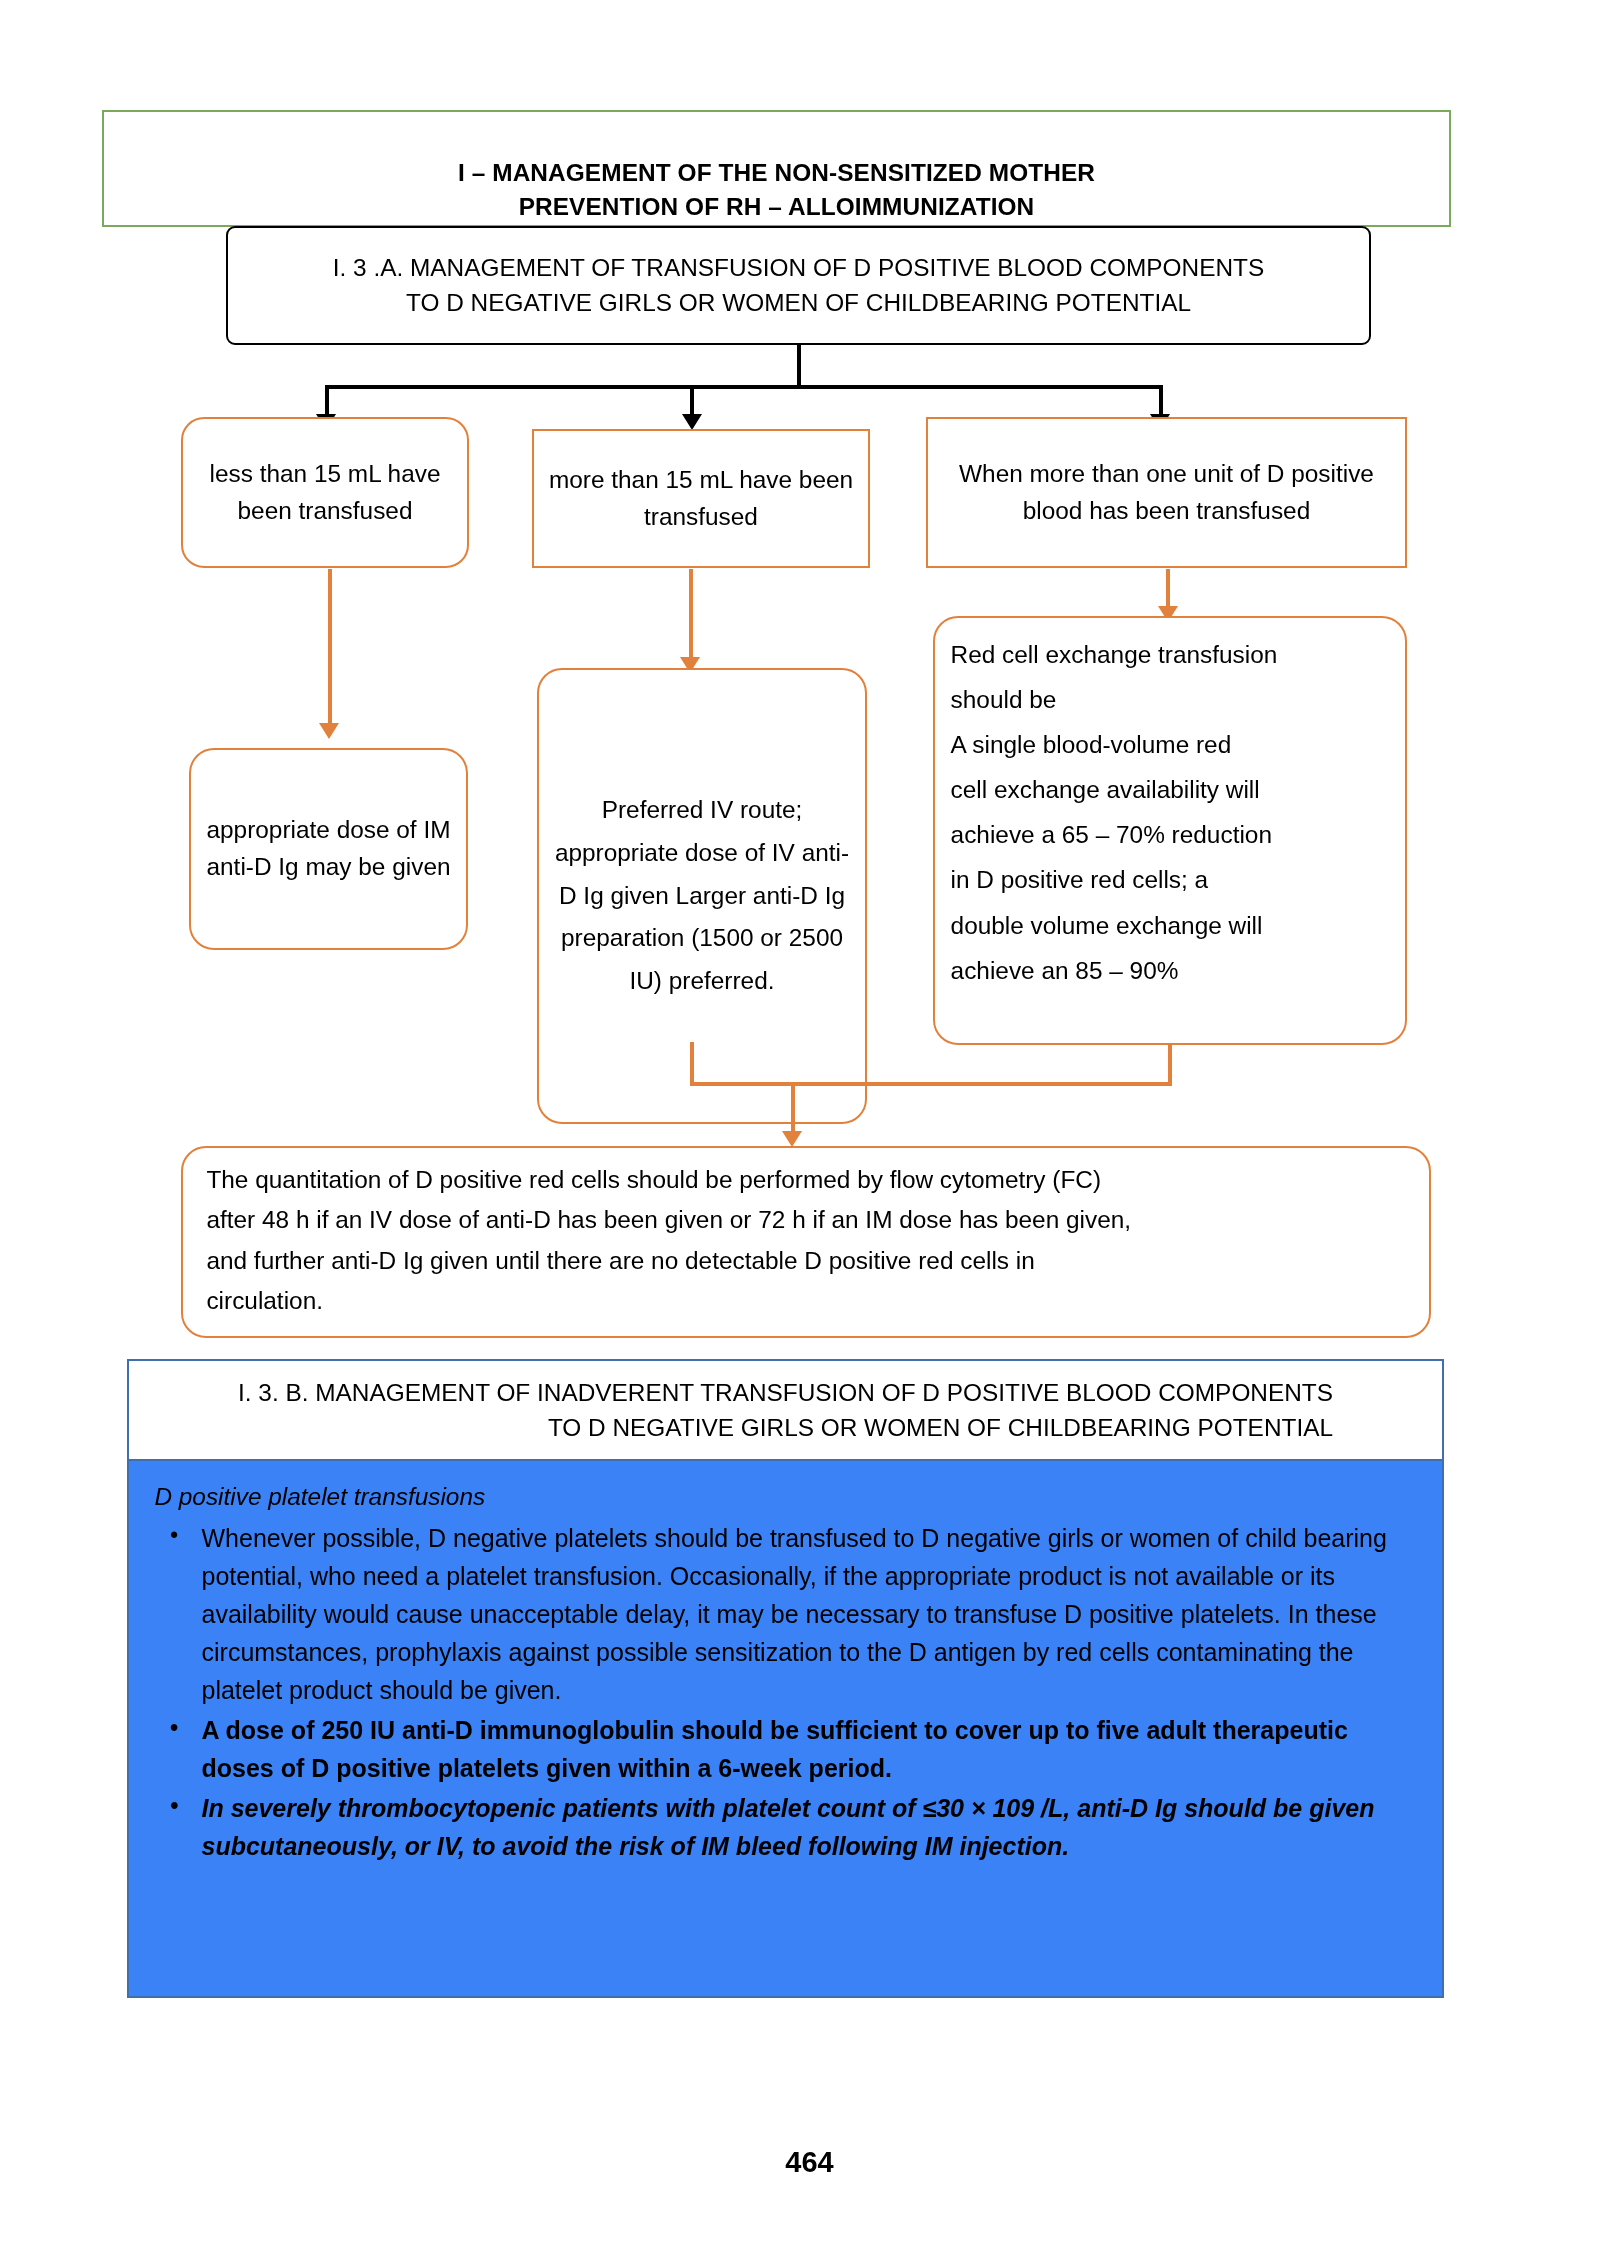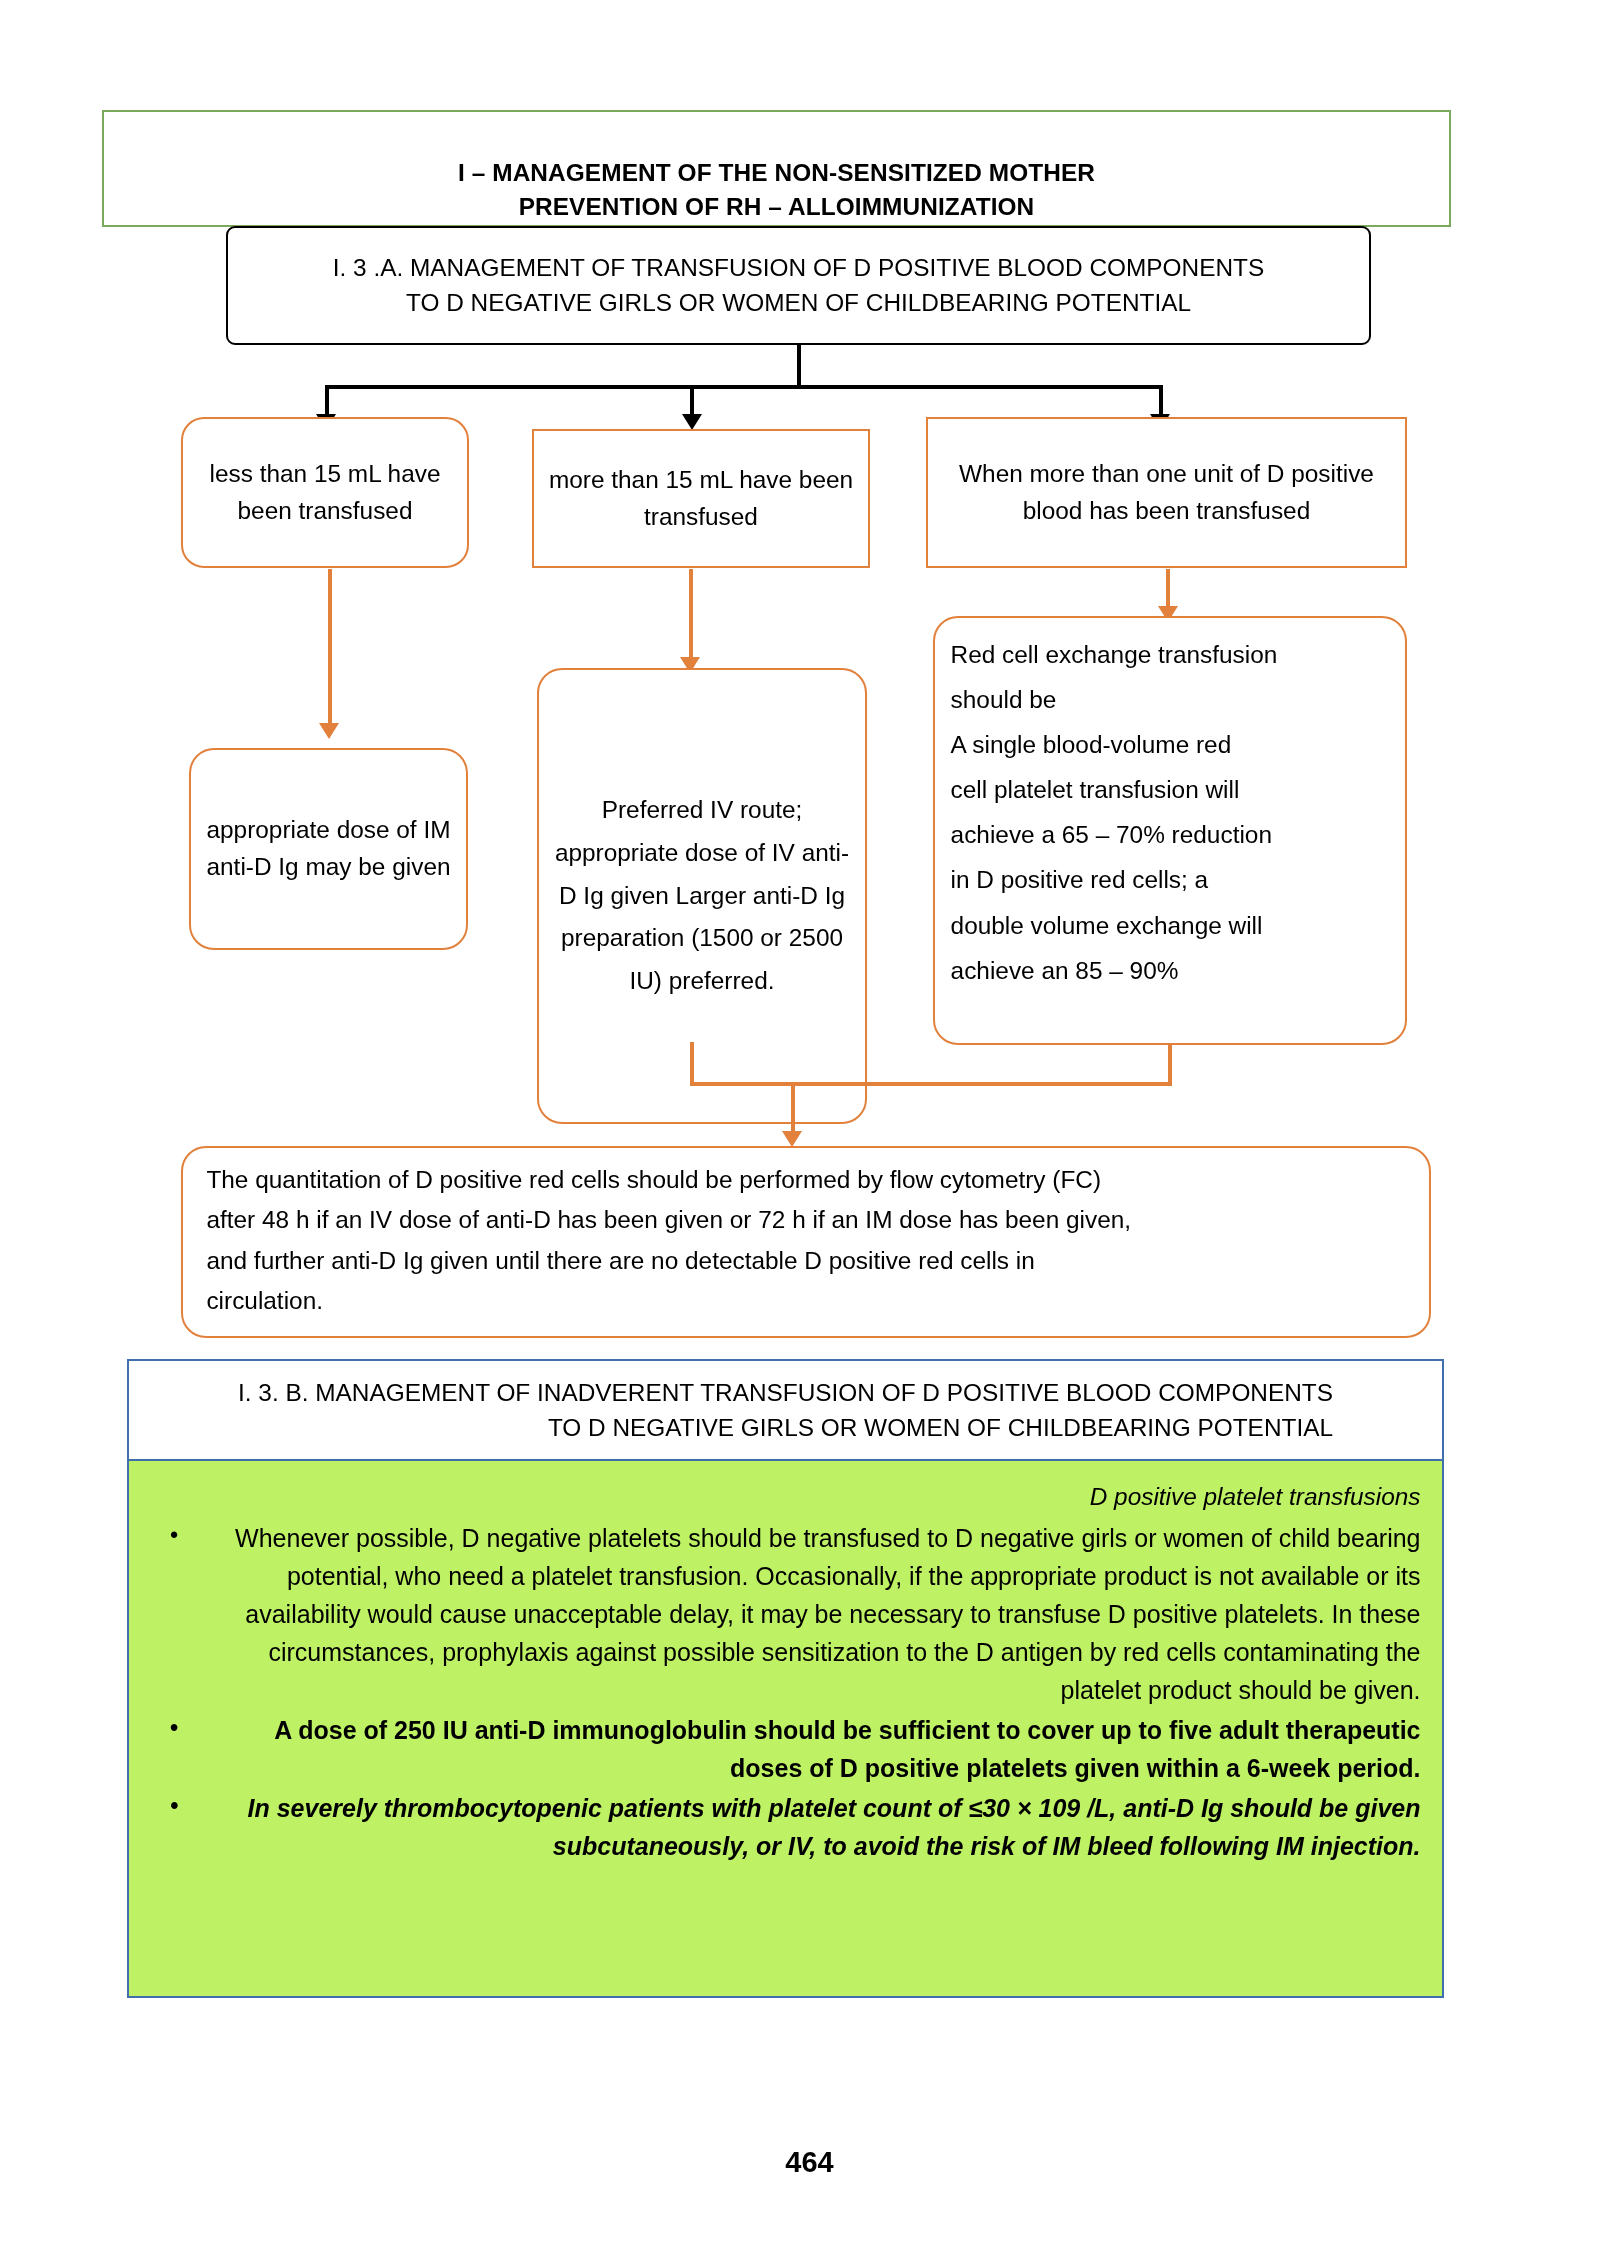--- a/index.html
+++ b/index.html
@@ -75,24 +75,23 @@
     display: flex;
     align-items: center;
     justify-content: center;
     text-align: center;
     font-size: 24.4px;
     line-height: 1.45;
   }
   .blue-body {
     border: 2.9px solid #3f6fad;
     border-top: none;
-    background: #bef264;
+    background: #3b82f6;
     font-size: 24.4px;
     padding: 17.6px 21.5px 25px 21.5px;
-    text-align: right;
   }
 
   
   .ln { position: absolute; background: #000000; }
   .ln-o { position: absolute; background: #e1813c; }
 
   .arrow-down-black {
     position: absolute;
     width: 0; height: 0;
     border-left: 10.7px solid transparent;
@@ -205,21 +204,21 @@
 
   <div class="abs obox rounded" style="left:537px; top:668px; width:330px; height:456px; line-height:1.75;">
     <span>Preferred IV route; appropriate dose of IV anti-D Ig given Larger anti-D Ig preparation (1500 or 2500 IU) preferred.</span>
   </div>
 
   <div class="abs obox rounded left-align" style="left:933px; top:616px; width:474px; height:429px; padding:13.7px 15.6px;">
     <div>
       <span class="nowrap-line">Red cell exchange transfusion</span>
       <span class="nowrap-line">should be</span>
       <span class="nowrap-line">A single blood-volume  red</span>
-      <span class="nowrap-line">cell platelet transfusion will</span>
+      <span class="nowrap-line">cell exchange availability will</span>
       <span class="nowrap-line">achieve a 65 – 70% reduction</span>
       <span class="nowrap-line">in D positive red cells; a</span>
       <span class="nowrap-line">double volume exchange will</span>
       <span class="nowrap-line">achieve an 85 – 90%</span>
     </div>
   </div>
 
   <div class="ln-o" style="left:690px; top:1042px; width:3.9px; height:43px;"></div>
 
   <div class="ln-o" style="left:1168px; top:1045px; width:3.9px; height:39px;"></div>

